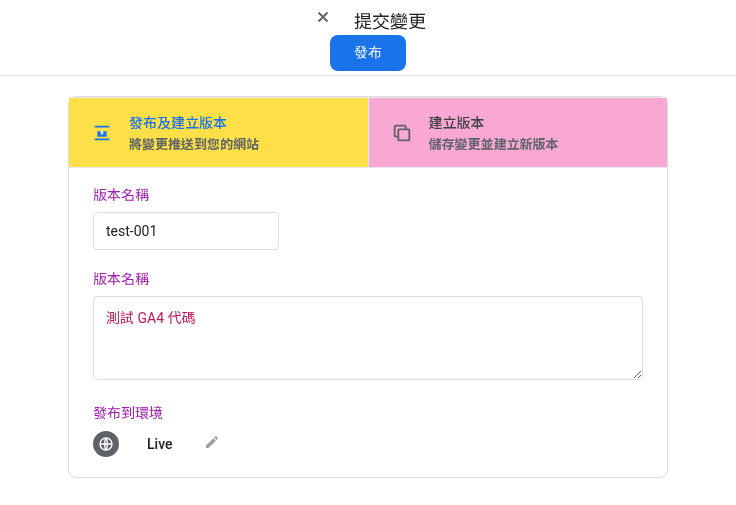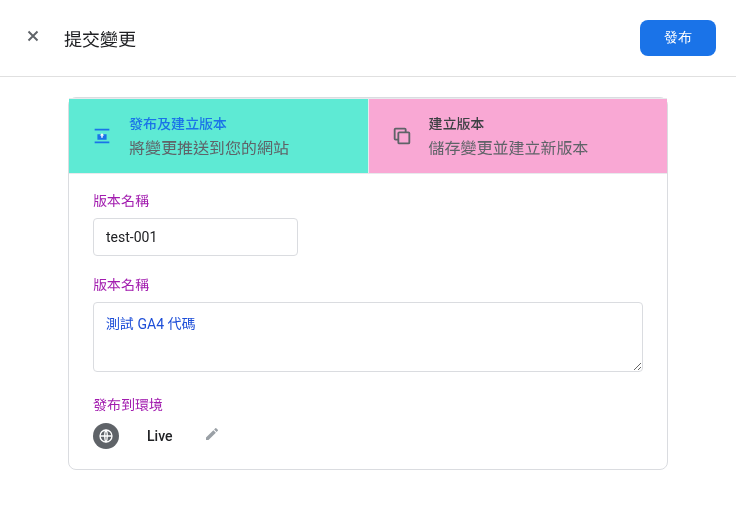--- a/index.html
+++ b/index.html
@@ -8,22 +8,23 @@
       background: #fff;
       width: 736px;
       height: 505px;
       overflow: hidden;
       color: #202124;
     }
     .header {
       display: flex;
       align-items: center;
       justify-content: space-between;
-      padding: 20px 20px;
+      padding: 4px 20px;
       border-bottom: 1px solid #e0e0e0;
+      flex-direction: column;
     }
     .header-left {
       display: flex;
       align-items: center;
       gap: 18px;
     }
     .close-btn {
       font-size: 18px;
       color: #5f6368;
       cursor: pointer;
@@ -69,52 +70,52 @@
     }
     .tab {
       flex: 1;
       display: flex;
       align-items: center;
       gap: 16px;
       padding: 14px 22px;
       cursor: pointer;
       background: #f9a8d4;
     }
-    .tab.active { background: #5eead4; }
+    .tab.active { background: #fde047; }
     .tab-divider { border-right: 1px solid #e8eaed; }
     .tab-icon { width: 22px; height: 22px; flex-shrink: 0; }
     .tab.active .tab-icon { color: #1a73e8; }
     .tab:not(.active) .tab-icon { color: #5f6368; }
     .tab-text { display: flex; flex-direction: column; gap: 2px; }
     .tab-label { font-size: 14px; font-weight: 500; }
     .tab.active .tab-label { color: #1a73e8; }
     .tab:not(.active) .tab-label { color: #3c4043; }
-    .tab-desc { font-size: 16px; color: #5f6368; }
+    .tab-desc { font-size: 13px; color: #5f6368; font-weight: bold; }
     
     .form-body { padding: 16px 24px 0; }
     .field-label { font-size: 14px; color: #a21caf; margin-bottom: 8px; }
     .text-input {
       border: 1px solid #dadce0;
       border-radius: 4px;
       padding: 10px 12px;
       font-size: 14px;
-      width: 205px;
+      width: 186px;
       font-family: inherit;
       color: #202124;
     }
     .textarea-input {
       border: 1px solid #dadce0;
       border-radius: 4px;
       padding: 10px 12px;
       font-size: 14px;
       width: 100%;
-      height: 70px;
+      height: 84px;
       font-family: inherit;
       resize: both;
-      color: #1d4ed8;
+      color: #be185d;
     }
     .field-group { margin-bottom: 18px; }
     
     .env-row {
       display: flex;
       align-items: center;
       gap: 28px;
       margin-top: 8px;
     }
     .env-icon {

